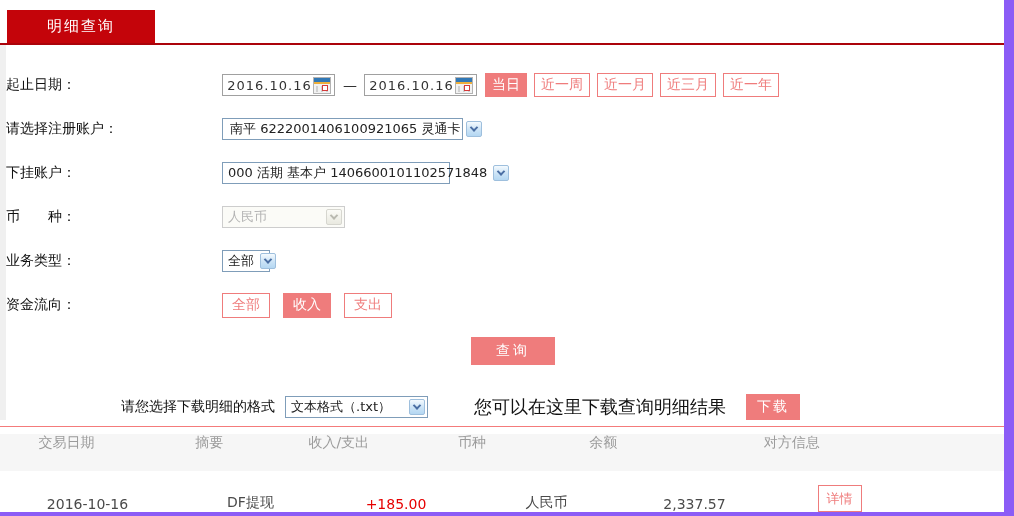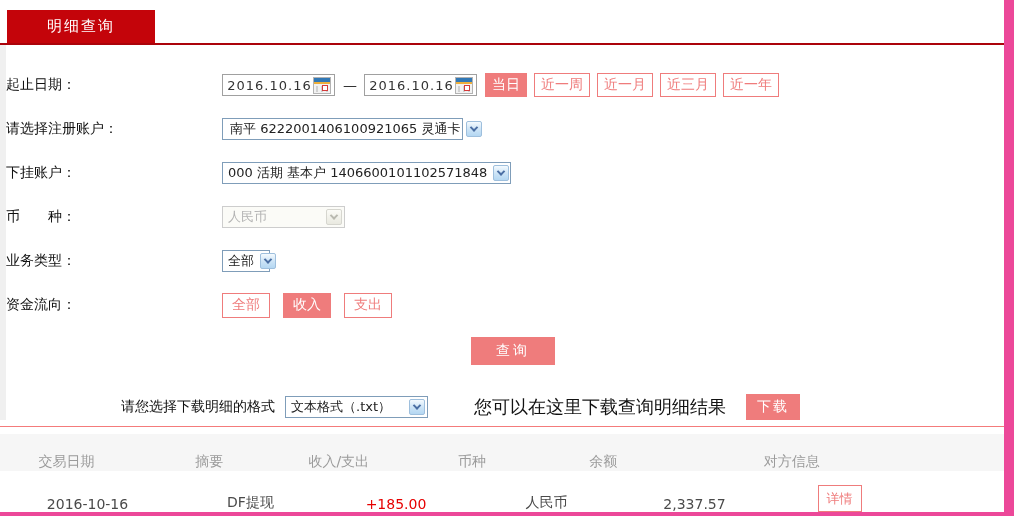--- a/index.html
+++ b/index.html
@@ -6,21 +6,21 @@
     --brand-red:#c4040a;
     --line-red:#ab030a;
     --salmon:#ef7c7c;
     --income-red:#e60000;
   }
   *{margin:0;padding:0;box-sizing:border-box;}
   body{
     font-family:"DejaVu Sans","Liberation Sans",sans-serif;
     background:#e9e9e9;
   }
-  .page{position:relative;width:1014px;height:516px;background:#ec4899;overflow:hidden;}
+  .page{position:relative;width:1014px;height:516px;background:#8b5cf6;overflow:hidden;}
   .content{width:1004px;height:510px;background:#fff;}
 
   
   .tabbar{height:45px;background:#fff;border-bottom:2px solid var(--line-red);
     display:flex;align-items:flex-end;padding-left:7px;}
   .tab{width:148px;height:33px;background:var(--brand-red);color:#fff;
     display:flex;align-items:center;justify-content:center;
     font-size:15px;letter-spacing:2px;cursor:pointer;}
 
   
@@ -63,21 +63,21 @@
     color:#fff;border:none;letter-spacing:3px;}
 
   .download-row{display:flex;align-items:center;height:26px;margin-top:29px;padding-left:115px;}
   .dl-label{font-size:14px;color:#111;}
   .dl-select{width:143px;margin-left:10px;}
   .dl-hint{font-size:18px;color:#111;margin-left:46px;}
   .dl-btn{width:54px;height:26px;margin-left:20px;background:var(--salmon);color:#fff;border:none;letter-spacing:2px;}
 
   
   .divider{height:1px;background:#f47b7b;margin-top:6px;}
-  .thead{display:flex;align-items:flex-end;height:37px;margin-top:7px;background:#f6f6f6;
+  .thead{display:flex;align-items:flex-start;height:37px;margin-top:7px;background:#f6f6f6;
     font-size:14px;color:#9b9b9b;gap:40px;}
   .trow{display:flex;align-items:flex-end;height:41px;background:#fff;font-size:14px;color:#4a4a4a;gap:28px;}
   .cell{text-align:center;overflow:hidden;white-space:nowrap;}
   .c1{width:175px}.c2{width:95px}.c3{width:140px}.c4{width:105px}.c5{width:135px}.c6{width:255px}.c7{width:99px}
   .amount{color:var(--income-red);}
   .detail-btn{width:44px;height:27px;margin:0 auto;background:#fff;border:1px solid var(--salmon);
     color:var(--salmon);font-size:13px;}
 </style>
 </head>
 <body>
@@ -126,21 +126,21 @@
         <div class="xp-select" style="width:241px;padding-left:7px;">
           <span class="sval">南平 6222001406100921065 灵通卡</span>
           <span class="xp-arrow">
               <span class="chev"></span>
             </span>
         </div>
       </div>
 
       <div class="form-row">
         <div class="form-label">下挂账户：</div>
-        <div class="xp-select" style="width:289px;">
+        <div class="xp-select" style="width:228px;">
           <span class="sval">000 活期 基本户 1406600101102571848</span>
           <span class="xp-arrow">
               <span class="chev"></span>
             </span>
         </div>
       </div>
 
       <div class="form-row">
         <div class="form-label">币　　种：</div>
         <div class="xp-select disabled" style="width:123px;">

